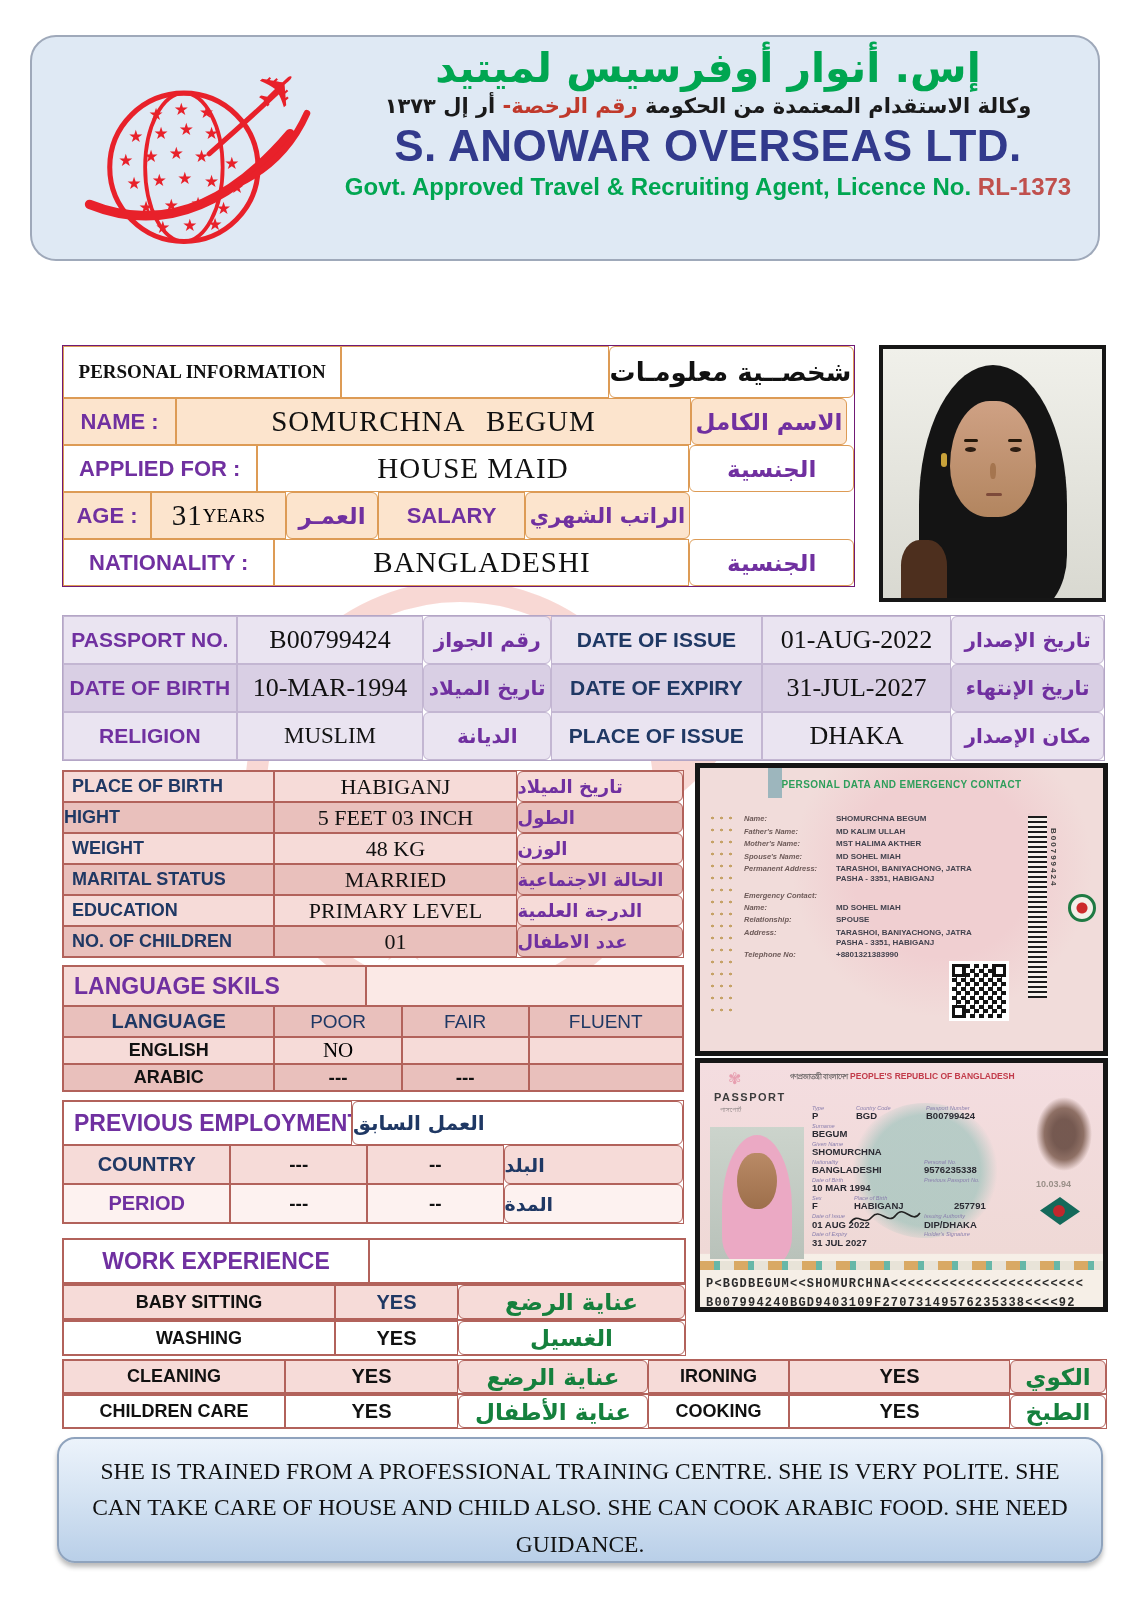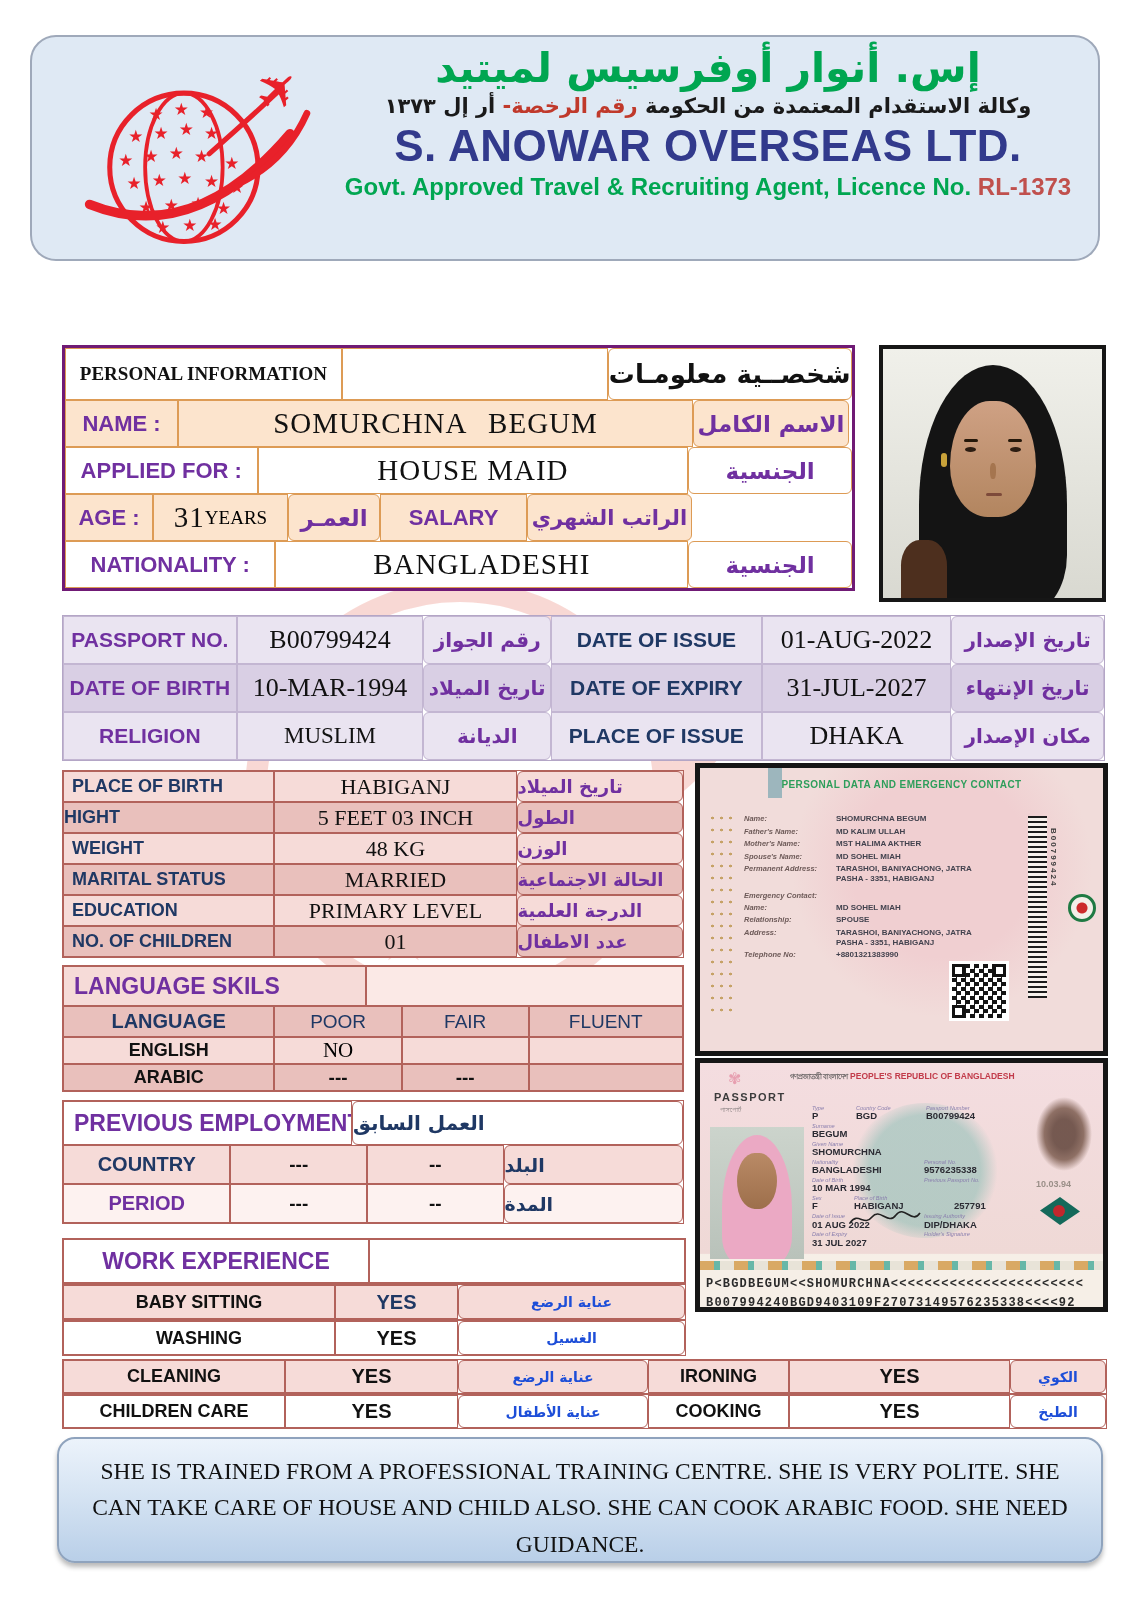--- a/index.html
+++ b/index.html
@@ -25,21 +25,21 @@
   
   .tbl{position:absolute;z-index:1;display:flex;flex-direction:column;box-sizing:border-box;}
   .row{display:flex;}
   .cell{box-sizing:border-box;display:flex;align-items:center;justify-content:center;
     overflow:hidden;white-space:nowrap;}
   .serif{font-family:"Liberation Serif",serif;}
   .ar{font-family:"DejaVu Sans",sans-serif;direction:rtl;font-weight:bold;border-radius:6px;}
   .purple{color:#7030A0;}
   .navy{color:#1F3864;}
   
-  .pi{border:3px solid #701a75;}
+  .pi{border:1px solid #701a75;}
   .pi .cell{border:1px solid #dd9b55;}
   .pi-peach{background:#fce4cd;}
   .pi-white{background:#fff;}
   .pi-lab{font-weight:bold;font-size:22px;}
   .pi-val{font-size:29px;letter-spacing:1px;color:#111;}
   .pi-ar{font-size:23px;}
   
   .pp{border:1px solid #b4a6c6;}
   .pp .cell{border:1px solid #c3b6d2;}
   .pp-r1{background:#eae4f1;} .pp-r2{background:#d9cfe4;}
@@ -52,21 +52,21 @@
   .pk-light{background:#f6dbd8;} .pk-dark{background:#e9c0bc;}
   .pk-white{background:#fff;} .pk-faint{background:#fdf2f0;} .pk-head{background:#fbe9e6;}
   .dt-lab{font-weight:bold;font-size:18px;}
   .dt-val{font-size:22px;color:#111;}
   .dt-ar{font-size:18px;}
   .sec-title{font-weight:bold;font-size:23px;}
   .dash{font-weight:bold;font-size:19px;color:#111;}
   .we-lab{font-weight:bold;font-size:18px;color:#111;}
   .we-yes{font-weight:bold;font-size:20px;color:#111;}
   .we-yes.nv{color:#1F3864;}
-  .we-ar{font-size:14px;color:#1d4ed8;}
+  .we-ar{font-size:23px;color:#15803d;}
   
   #photo{left:879px;top:345px;width:227px;height:257px;z-index:1;border:4px solid #161616;
     box-sizing:border-box;background:linear-gradient(#f0f0ea,#d9d9d1);overflow:hidden;}
   .hijab{position:absolute;left:36px;top:16px;width:148px;height:250px;background:#141414;
     border-radius:52% 52% 30% 30% / 58% 58% 25% 25%;}
   .face{position:absolute;left:67px;top:52px;width:86px;height:116px;
     background:linear-gradient(#cfa184,#b2855f);border-radius:46% 46% 44% 44%/56% 56% 44% 44%;}
   .eye{position:absolute;width:11px;height:5px;background:#2c1d12;border-radius:50%;top:46px;}
   .brow{position:absolute;width:14px;height:3px;background:#241709;border-radius:2px;top:38px;}
   .mouth{position:absolute;left:36px;top:92px;width:16px;height:3px;background:#7d4a3a;border-radius:2px;}

